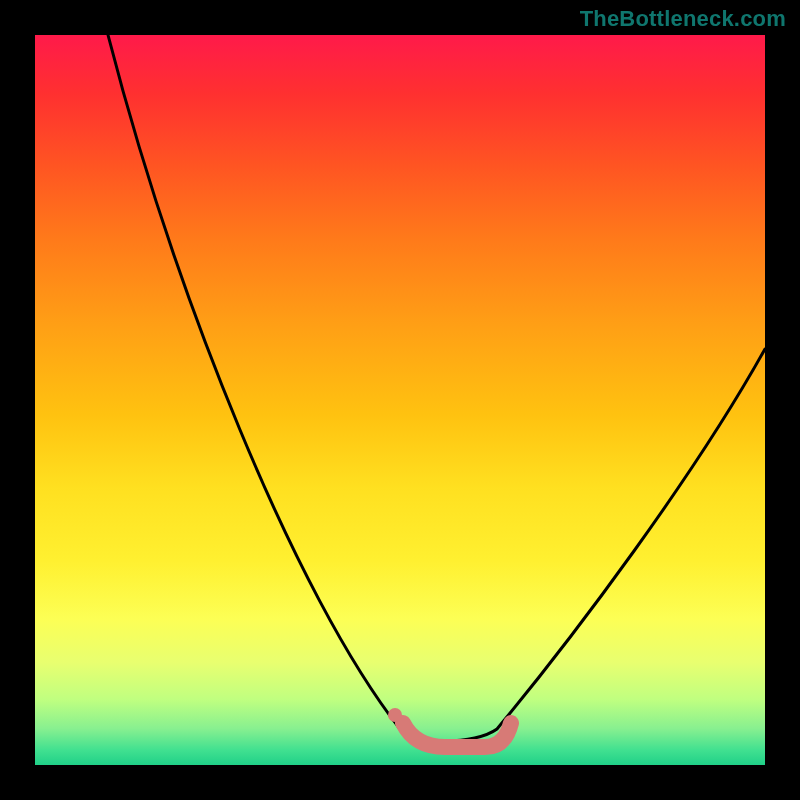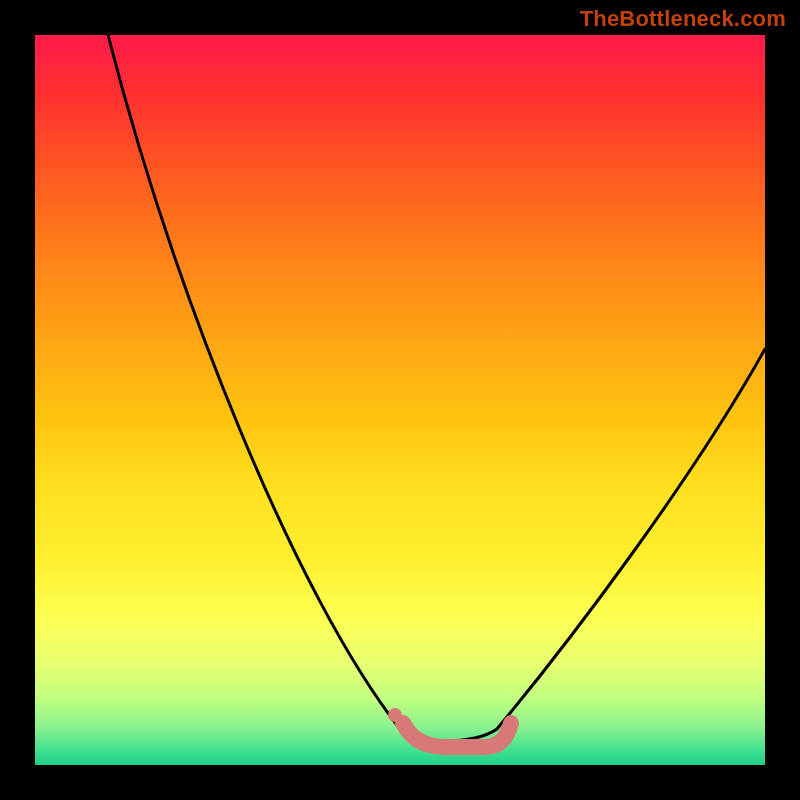--- a/index.html
+++ b/index.html
@@ -44,21 +44,21 @@
   svg.curve {
     position: absolute;
     top: 0; left: 0;
     width: 730px; height: 730px;
     overflow: visible;
   }
   .watermark {
     position: absolute;
     top: 6px;
     right: 14px;
-    color: #c2410c;
+    color: #0f766e;
     font-size: 22px;
     font-weight: 600;
     letter-spacing: 0.2px;
   }
 </style>
 </head>
 <body>
 
 <div class="frame">
 

